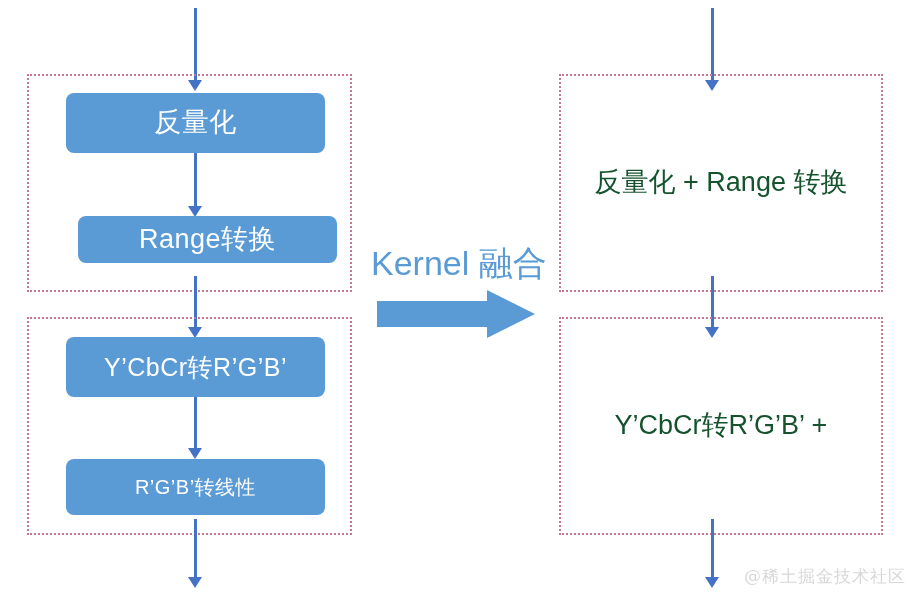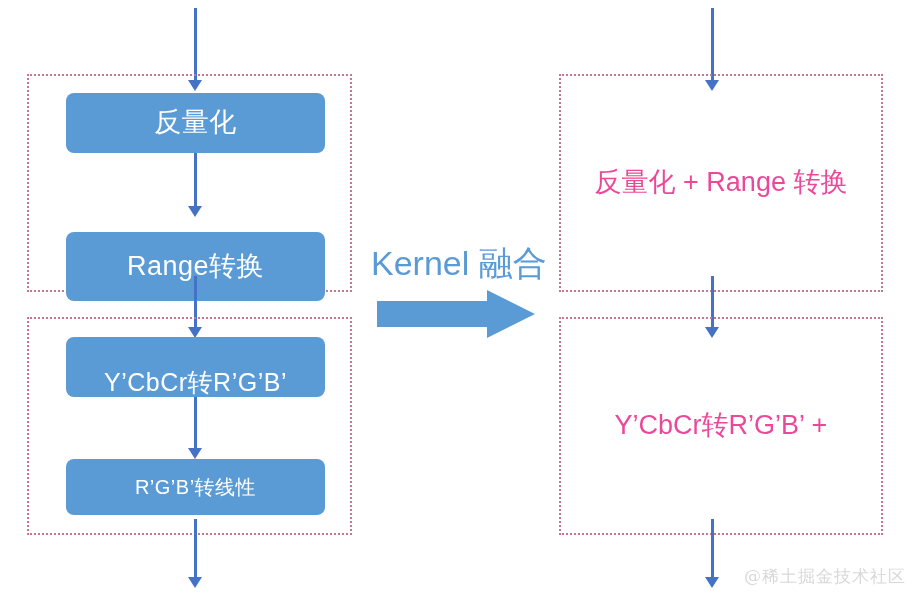--- a/index.html
+++ b/index.html
@@ -42,21 +42,21 @@
     line-height: 1.15;
     white-space: nowrap;
   }
 
   
   .fused-text {
     position: absolute;
     display: flex;
     align-items: center;
     justify-content: center;
-    color: #ec4899;
+    color: #14532d;
     font-size: 27px;
     line-height: 1.32;
     text-align: center;
     box-sizing: border-box;
     padding: 0 22px;
   }
 
   
   .v-arrow {
     position: absolute;
@@ -120,32 +120,32 @@
 
   <div class="proc-box" style="left:66px; top:93px; width:259px; height:60px;">
     <span>反量化</span>
   </div>
 
   <div class="v-arrow" style="left:195px; top:153px;">
     <div class="shaft" style="height:53px;"></div>
     <div class="head" style="top:53px;"></div>
   </div>
 
-  <div class="proc-box" style="left:66px; top:216px; width:259px; height:69px;margin-top:16px;">
+  <div class="proc-box" style="left:78px; top:216px; width:259px; height:47px;">
     <span>Range转换</span>
   </div>
 
   <div class="v-arrow" style="left:195px; top:276px;">
     <div class="shaft" style="height:51px;"></div>
     <div class="head" style="top:51px;"></div>
   </div>
 
   <div class="dashed-group" style="left:27px; top:317px; width:325px; height:218px;"></div>
 
-  <div class="proc-box" style="left:66px; top:337px; width:259px; height:60px; font-size:25px;align-items:flex-end;">
+  <div class="proc-box" style="left:66px; top:337px; width:259px; height:60px; font-size:25px;">
     <span>Y’CbCr转R’G’B’</span>
   </div>
 
   <div class="v-arrow" style="left:195px; top:397px;">
     <div class="shaft" style="height:51px;"></div>
     <div class="head" style="top:51px;"></div>
   </div>
 
   <div class="proc-box" style="left:66px; top:459px; width:259px; height:56px; font-size:20px;">
     <span>R’G’B’转线性</span>

